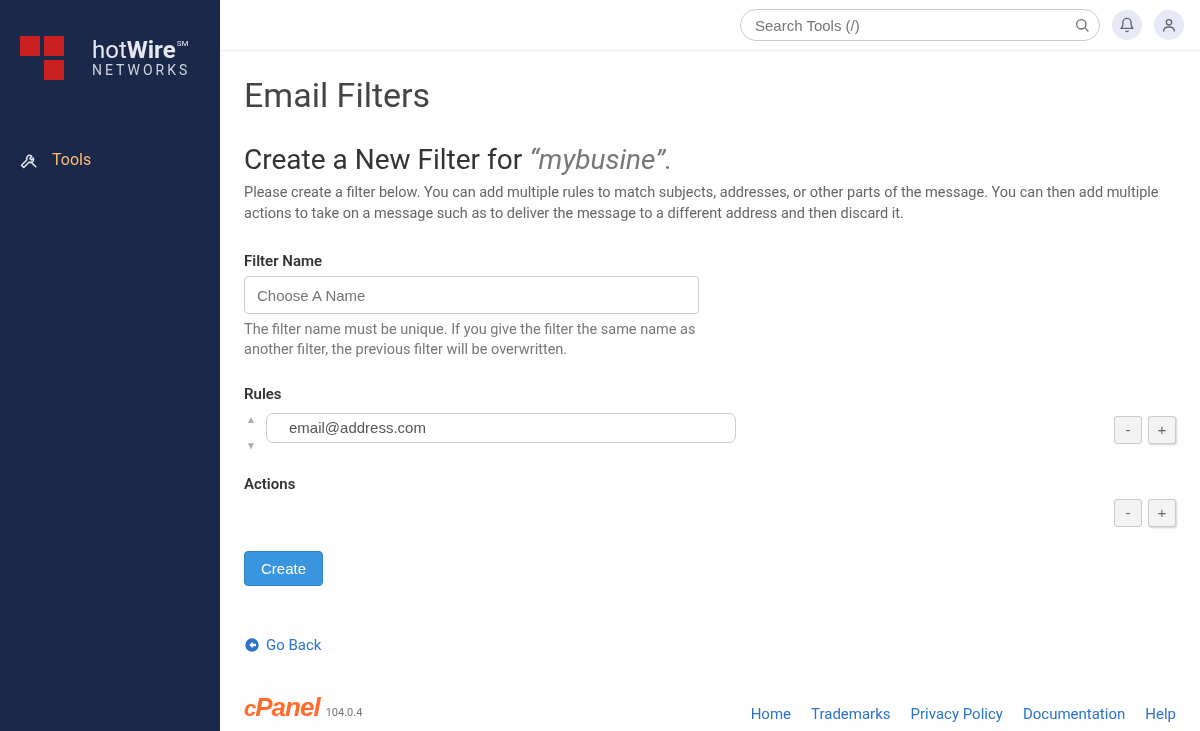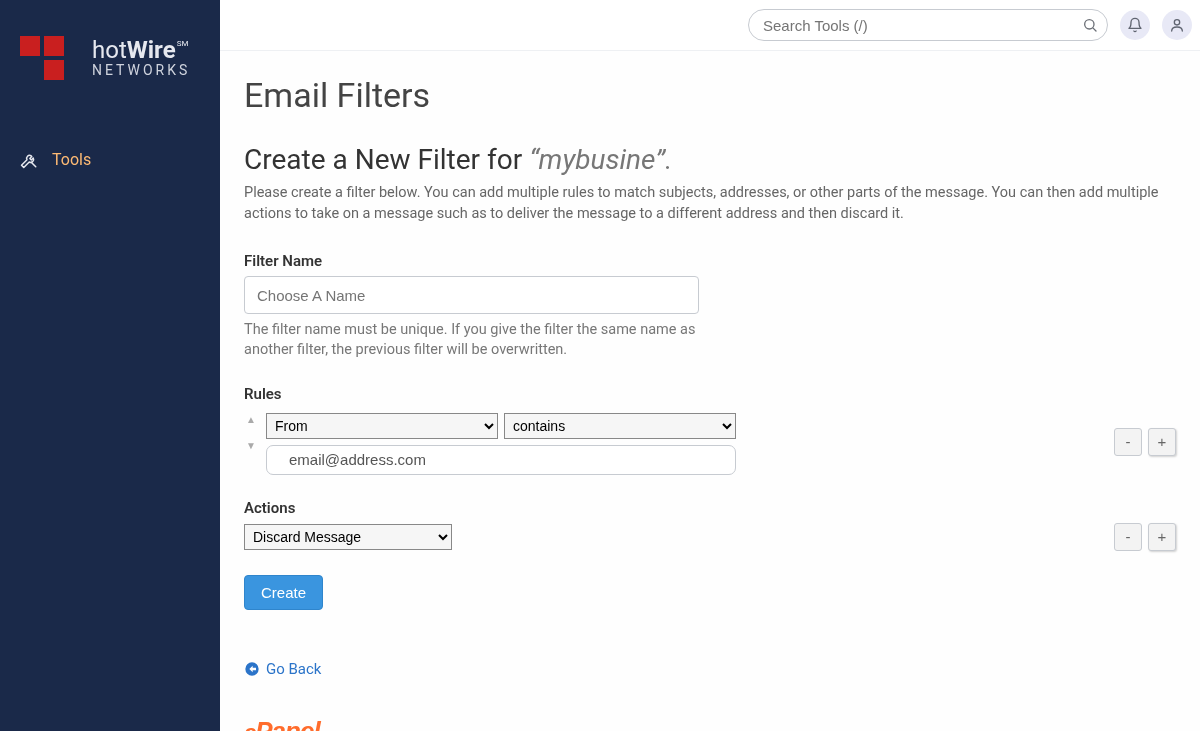--- a/index.html
+++ b/index.html
@@ -16,21 +16,21 @@
     .logo-text .brand strong { font-weight: 700; }
     .logo-text .brand .sm { font-size: 8px; position: relative; top: -12px; left: 1px; }
     .logo-text .sub { font-size: 14px; letter-spacing: 3px; color: #cfd3dd; text-align: right; }
     .nav { padding: 36px 0 0 0; }
     .nav-item { display: flex; align-items: center; gap: 14px; padding: 10px 20px; cursor: pointer; }
     .nav-item .icon { width: 18px; height: 18px; color: #e6e8ef; }
     .nav-item .label { color: #fdba74; font-size: 16px; }
     
     .main { flex: 1; display: flex; flex-direction: column; min-width: 0; }
     
-    .topbar { height: 51px; background: #fff; display: flex; align-items: center; justify-content: flex-end; padding: 0 8px; gap: 12px; border-bottom: 1px solid #eef0f3; }
+    .topbar { height: 51px; background: #fff; display: flex; align-items: center; justify-content: flex-end; padding: 0 16px; gap: 12px; border-bottom: 1px solid #eef0f3; }
     .search-wrap { position: relative; width: 360px; }
     .search-wrap input { width: 100%; height: 32px; border: 1px solid #c7cbd1; border-radius: 16px; padding: 0 36px 0 14px; font-size: 15px; color: #555; outline: none; }
     .search-wrap .sicon { position: absolute; right: 10px; top: 50%; transform: translateY(-50%); width: 16px; height: 16px; color: #6b6f76; }
     .circ-btn { width: 30px; height: 30px; border-radius: 50%; background: #e8e9f6; display: flex; align-items: center; justify-content: center; cursor: pointer; color: #5f6470; }
     .circ-btn svg { width: 16px; height: 16px; }
     
     .content { flex: 1; background: #fefefe; padding: 24px 0 0 0; overflow: auto; }
     .wide { padding: 0 24px; }
     h1.page-title { font-size: 34px; font-weight: 400; color: #444; margin-bottom: 28px; }
     h2.subhead { font-size: 28px; font-weight: 400; color: #333; margin-bottom: 6px; }
@@ -147,45 +147,34 @@
         
         <div class="form-block">
           <label class="form-label">Rules</label>
           <div class="rule-full-row">
             <div class="rule-row">
               <div class="sort-arrows">
                 <span>▲</span>
                 <span>▼</span>
               </div>
               <div class="rule-inputs">
-                <div class="rule-line1">
-                  <select class="sel cond">
-                    <option>From</option>
-                  </select>
-                  <select class="sel op">
-                    <option>contains</option>
-                  </select>
-                </div>
                 <input class="rule-val" type="text" value="email@address.com" style="">
               </div>
             </div>
             <div class="row-btns">
               <button class="sqbtn">-</button>
               <button class="sqbtn plus">+</button>
             </div>
           </div>
         </div>
 
         
         <div class="form-block">
           <label class="form-label">Actions</label>
           <div class="actions-row">
-            <select class="sel action">
-              <option>Discard Message</option>
-            </select>
             <div class="row-btns">
               <button class="sqbtn">-</button>
               <button class="sqbtn plus">+</button>
             </div>
           </div>
         </div>
 
         <button class="btn-create">Create</button>
 
         <div class="goback">

